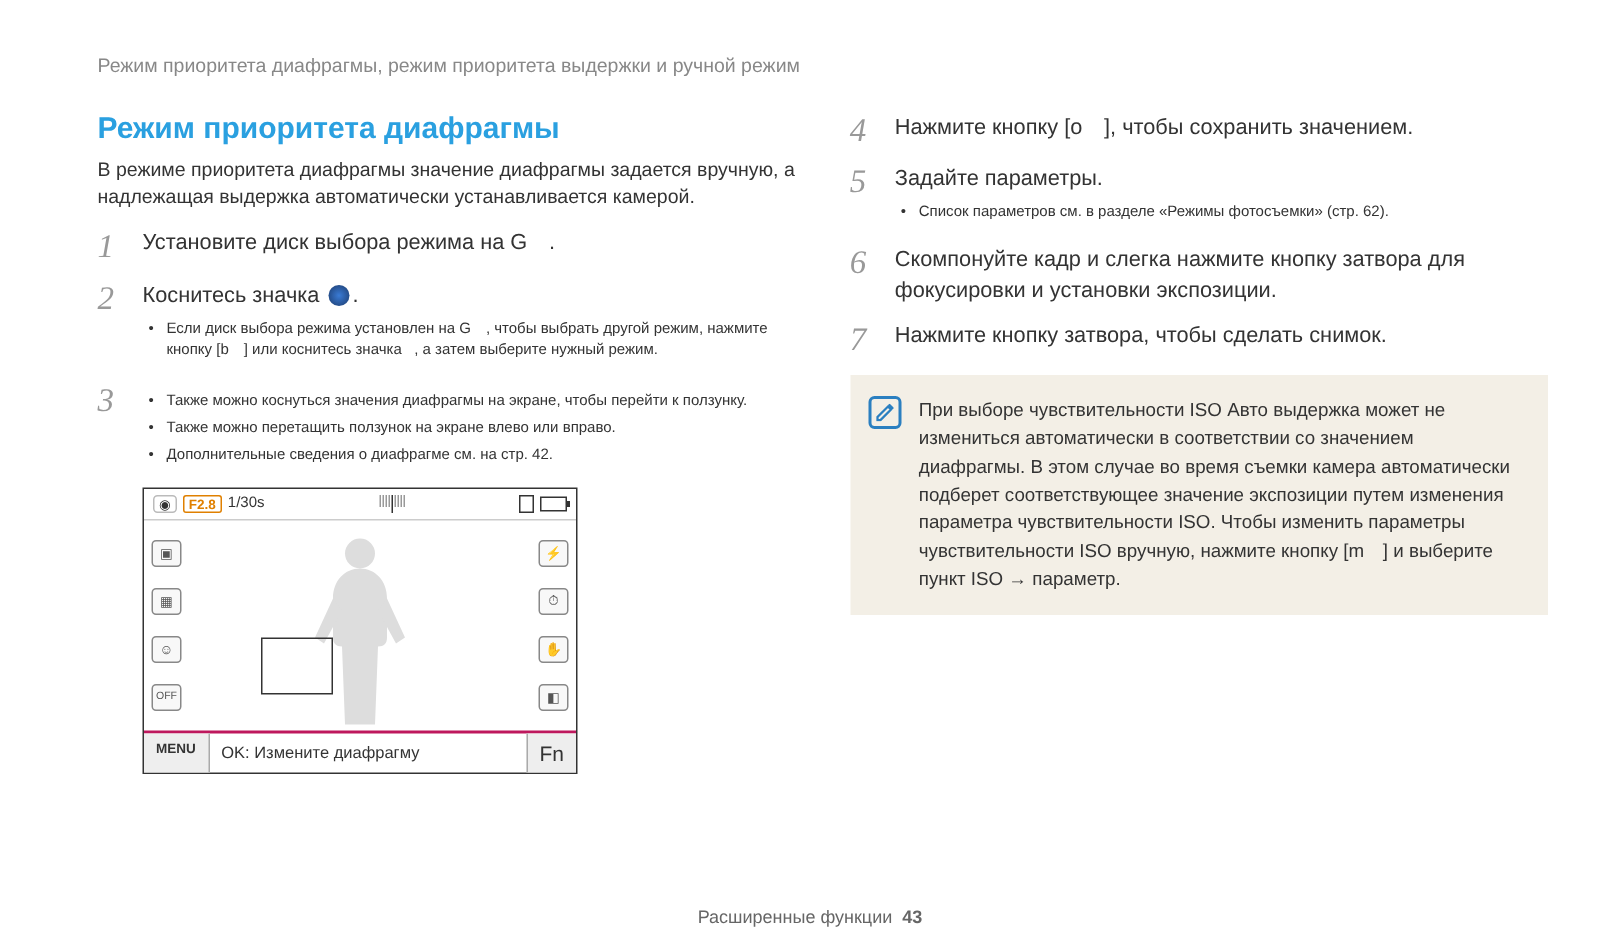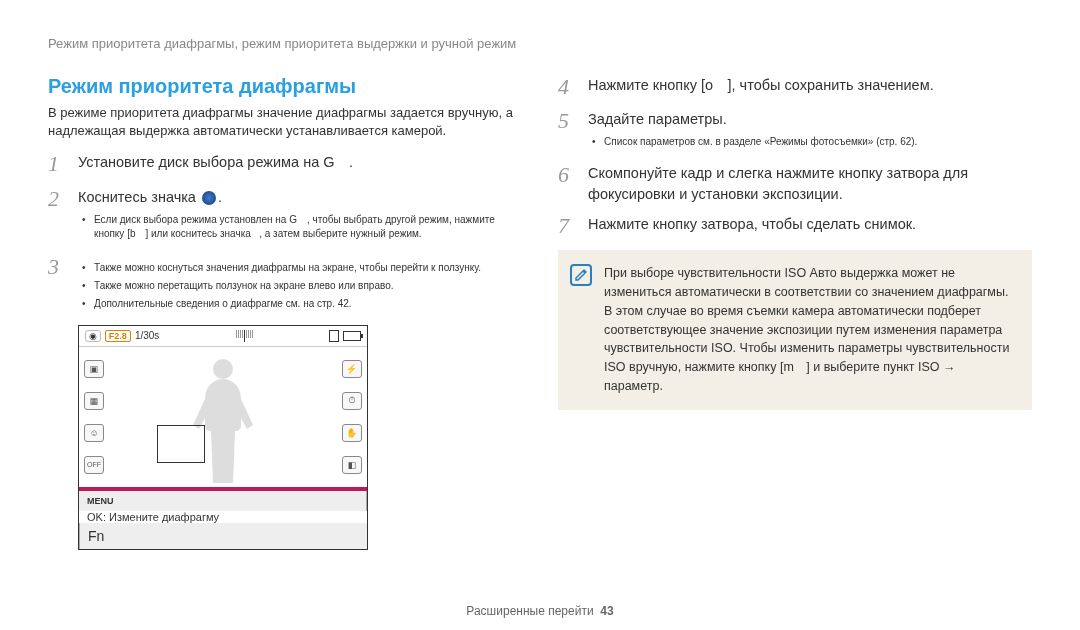--- a/index.html
+++ b/index.html
@@ -6,21 +6,21 @@
   body {
     width: 1080px;
     height: 630px;
     background: #fff;
     font-family: Arial, "Helvetica Neue", sans-serif;
     color: #333;
     font-size: 14px;
     position: relative;
   }
   .page {
-    padding: 36px 48px 20px 48px;
+    padding: 36px 48px 20px 65px;
   }
   .breadcrumb {
     font-size: 13px;
     color: #888;
     margin-bottom: 24px;
   }
   .columns {
     display: flex;
     gap: 36px;
   }
@@ -138,23 +138,22 @@
     transform: translateX(-50%);
   }
   .focus-box {
     position: absolute;
     left: 48px; top: 78px;
     width: 48px; height: 38px;
     border: 1.5px solid #333;
   }
   .lcd-bottom {
     display: flex;
-    border-top: 4px solid #be185d;
+    border-top: 2px solid #be185d;
     font-size: 10px;
-    flex-direction: column;
   }
   .lb-btn { padding: 5px 8px; border-right:1px solid #aaa; background:#eee; font-size:9px; font-weight:bold;}
   .lb-text { flex:1; display:flex;align-items:center; padding-left:8px; font-size:11px;}
   .lb-fn { padding: 5px 8px; border-left:1px solid #aaa; background:#eee; font-size:14px;}
   
   .note {
     display: flex;
     gap: 12px;
     background: #f3efe6;
     padding: 14px 16px 14px 12px;
@@ -304,14 +303,14 @@
               <path d="M1 11 L3 11 L10 4 L8 2 L1 9 Z M9 1 L11 3" stroke="#2a7fc0" stroke-width="1.5" fill="none" stroke-linecap="round"></path>
             </svg>
         </div>
         <div>При выборе чувствительности ISO Авто выдержка может не измениться автоматически в соответствии со значением диафрагмы. В этом случае во время съемки камера автоматически подберет соответствующее значение экспозиции путем изменения параметра чувствительности ISO. Чтобы изменить параметры чувствительности ISO вручную, нажмите кнопку [m ] и выберите пункт ISO → параметр.</div>
       </div>
     </div>
   </div>
 </div>
 
 <div class="footer">
-  <span>Расширенные перейти</span>&nbsp;&nbsp;<span class="pn">43</span>
+  <span>Расширенные функции</span>&nbsp;&nbsp;<span class="pn">43</span>
 </div>
 
 </body></html>

